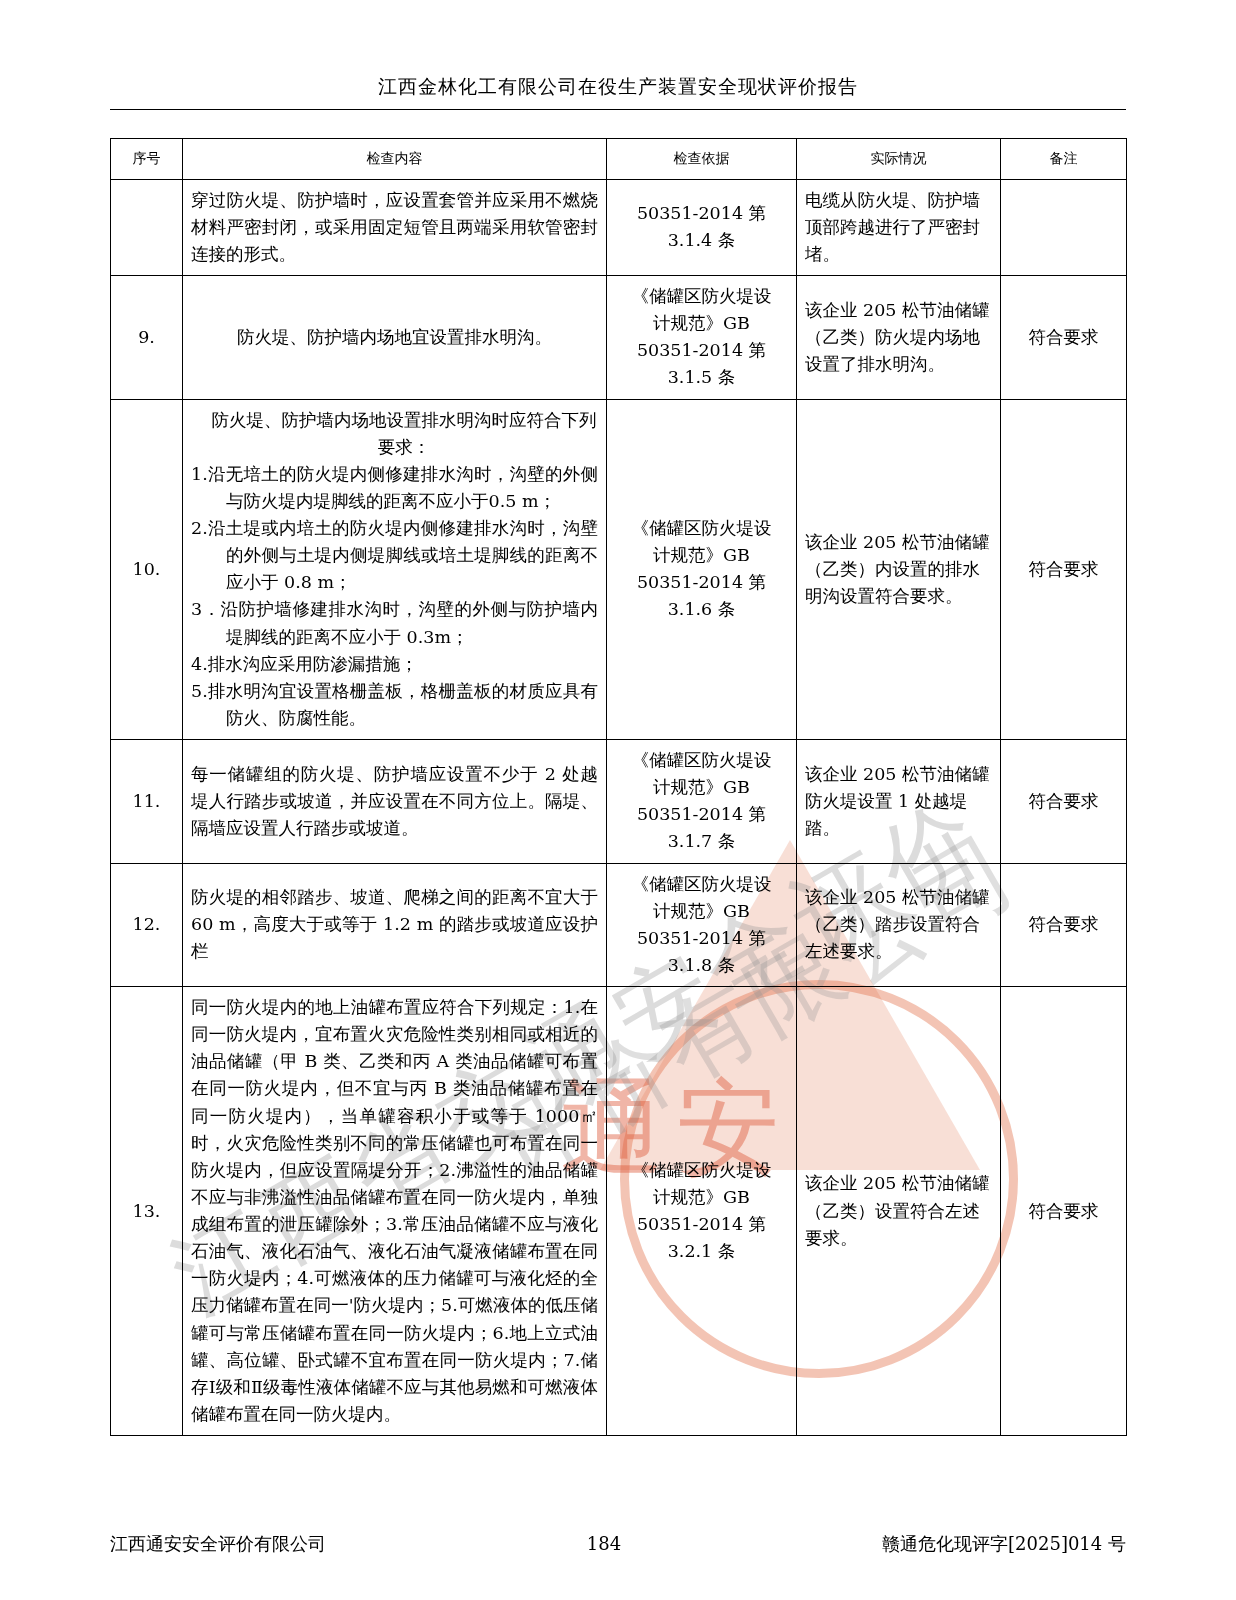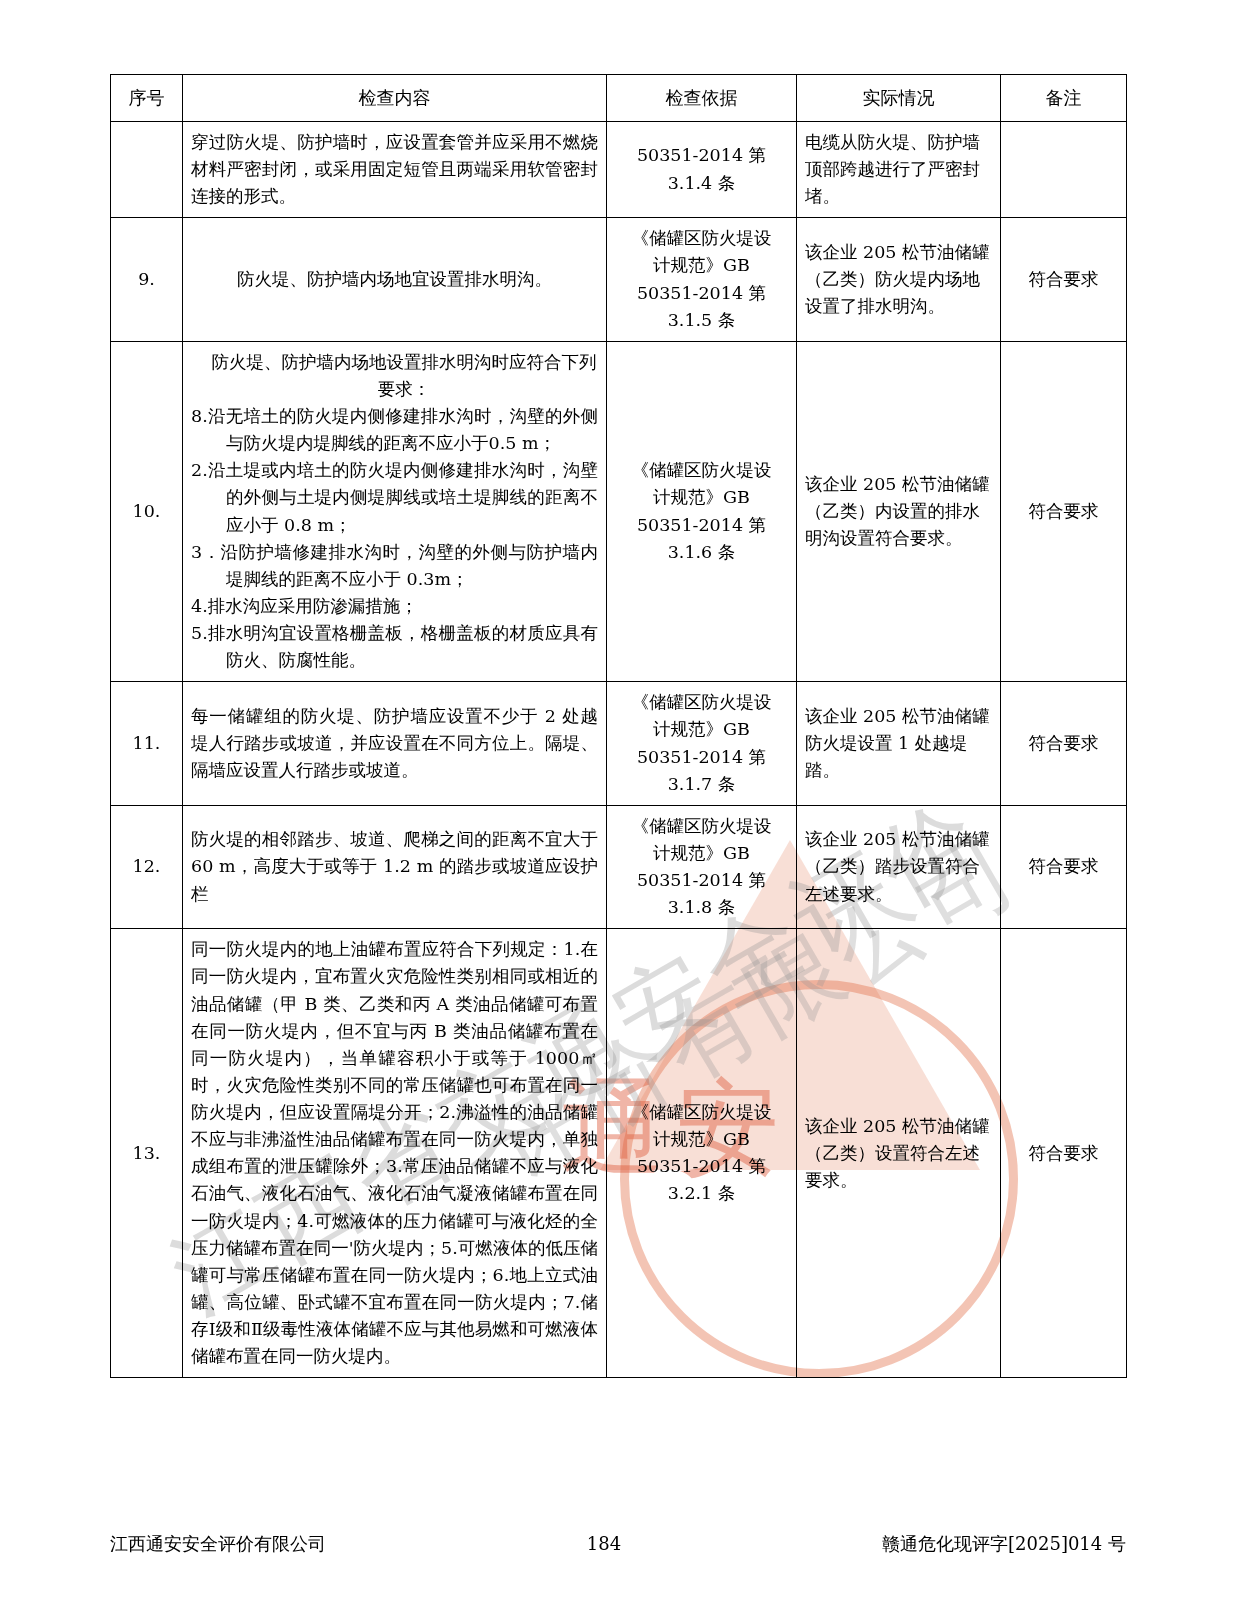--- a/index.html
+++ b/index.html
@@ -99,21 +99,21 @@
     border: 1.4px solid #000;
     vertical-align: middle;
     padding: 7px 8px;
     font-size: 17.5px;
     line-height: 1.55;
   }
   table.audit th {
     text-align: center;
     font-weight: normal;
     padding: 9px 4px;
-    font-size: 18px;
+    font-size: 14px;
   }
   col.c-no      { width: 72px; }
   col.c-content { width: 424px; }
   col.c-basis   { width: 190px; }
   col.c-actual  { width: 204px; }
   col.c-remark  { width: 126px; }
 
   td.no      { text-align: center; }
   td.content { text-align: justify; text-justify: inter-ideograph; }
   td.content.center-1 { text-align: center; }
@@ -145,20 +145,21 @@
 <div class="watermark">
   <div class="wm-tri"></div>
   <div class="wm-stamp"></div>
   <div class="wm-big">通安</div>
   <div class="wm-text wm-1">江西省交通安全评价</div>
   <div class="wm-text wm-2">评价有限公司</div>
 </div>
 
 <div class="page">
 
+  <div class="header">江西金林化工有限公司在役生产装置安全现状评价报告</div>
 
   <table class="audit">
     <colgroup>
       <col class="c-no">
         <col class="c-content">
         <col class="c-basis">
         <col class="c-actual">
         <col class="c-remark">
     </colgroup>
     <thead>
@@ -190,21 +191,21 @@
             <span class="cell-line">50351-2014 第</span>
             <span class="cell-line">3.1.5 条</span>
           </td>
           <td class="actual">该企业 205 松节油储罐（乙类）防火堤内场地设置了排水明沟。</td>
           <td class="remark">符合要求</td>
         </tr>
         <tr>
           <td class="no">10.</td>
           <td class="content">
             <span class="cell-line center">防火堤、防护墙内场地设置排水明沟时应符合下列要求：</span>
-            <span class="hang">8.沿无培土的防火堤内侧修建排水沟时，沟壁的外侧与防火堤内堤脚线的距离不应小于0.5 m；</span>
+            <span class="hang">1.沿无培土的防火堤内侧修建排水沟时，沟壁的外侧与防火堤内堤脚线的距离不应小于0.5 m；</span>
             <span class="hang">2.沿土堤或内培土的防火堤内侧修建排水沟时，沟壁的外侧与土堤内侧堤脚线或培土堤脚线的距离不应小于 0.8 m；</span>
             <span class="hang">3．沿防护墙修建排水沟时，沟壁的外侧与防护墙内堤脚线的距离不应小于 0.3m；</span>
             <span class="hang">4.排水沟应采用防渗漏措施；</span>
             <span class="hang">5.排水明沟宜设置格栅盖板，格栅盖板的材质应具有防火、防腐性能。</span>
           </td>
           <td class="basis">
             <span class="cell-line">《储罐区防火堤设</span>
             <span class="cell-line">计规范》GB</span>
             <span class="cell-line">50351-2014 第</span>
             <span class="cell-line">3.1.6 条</span>

